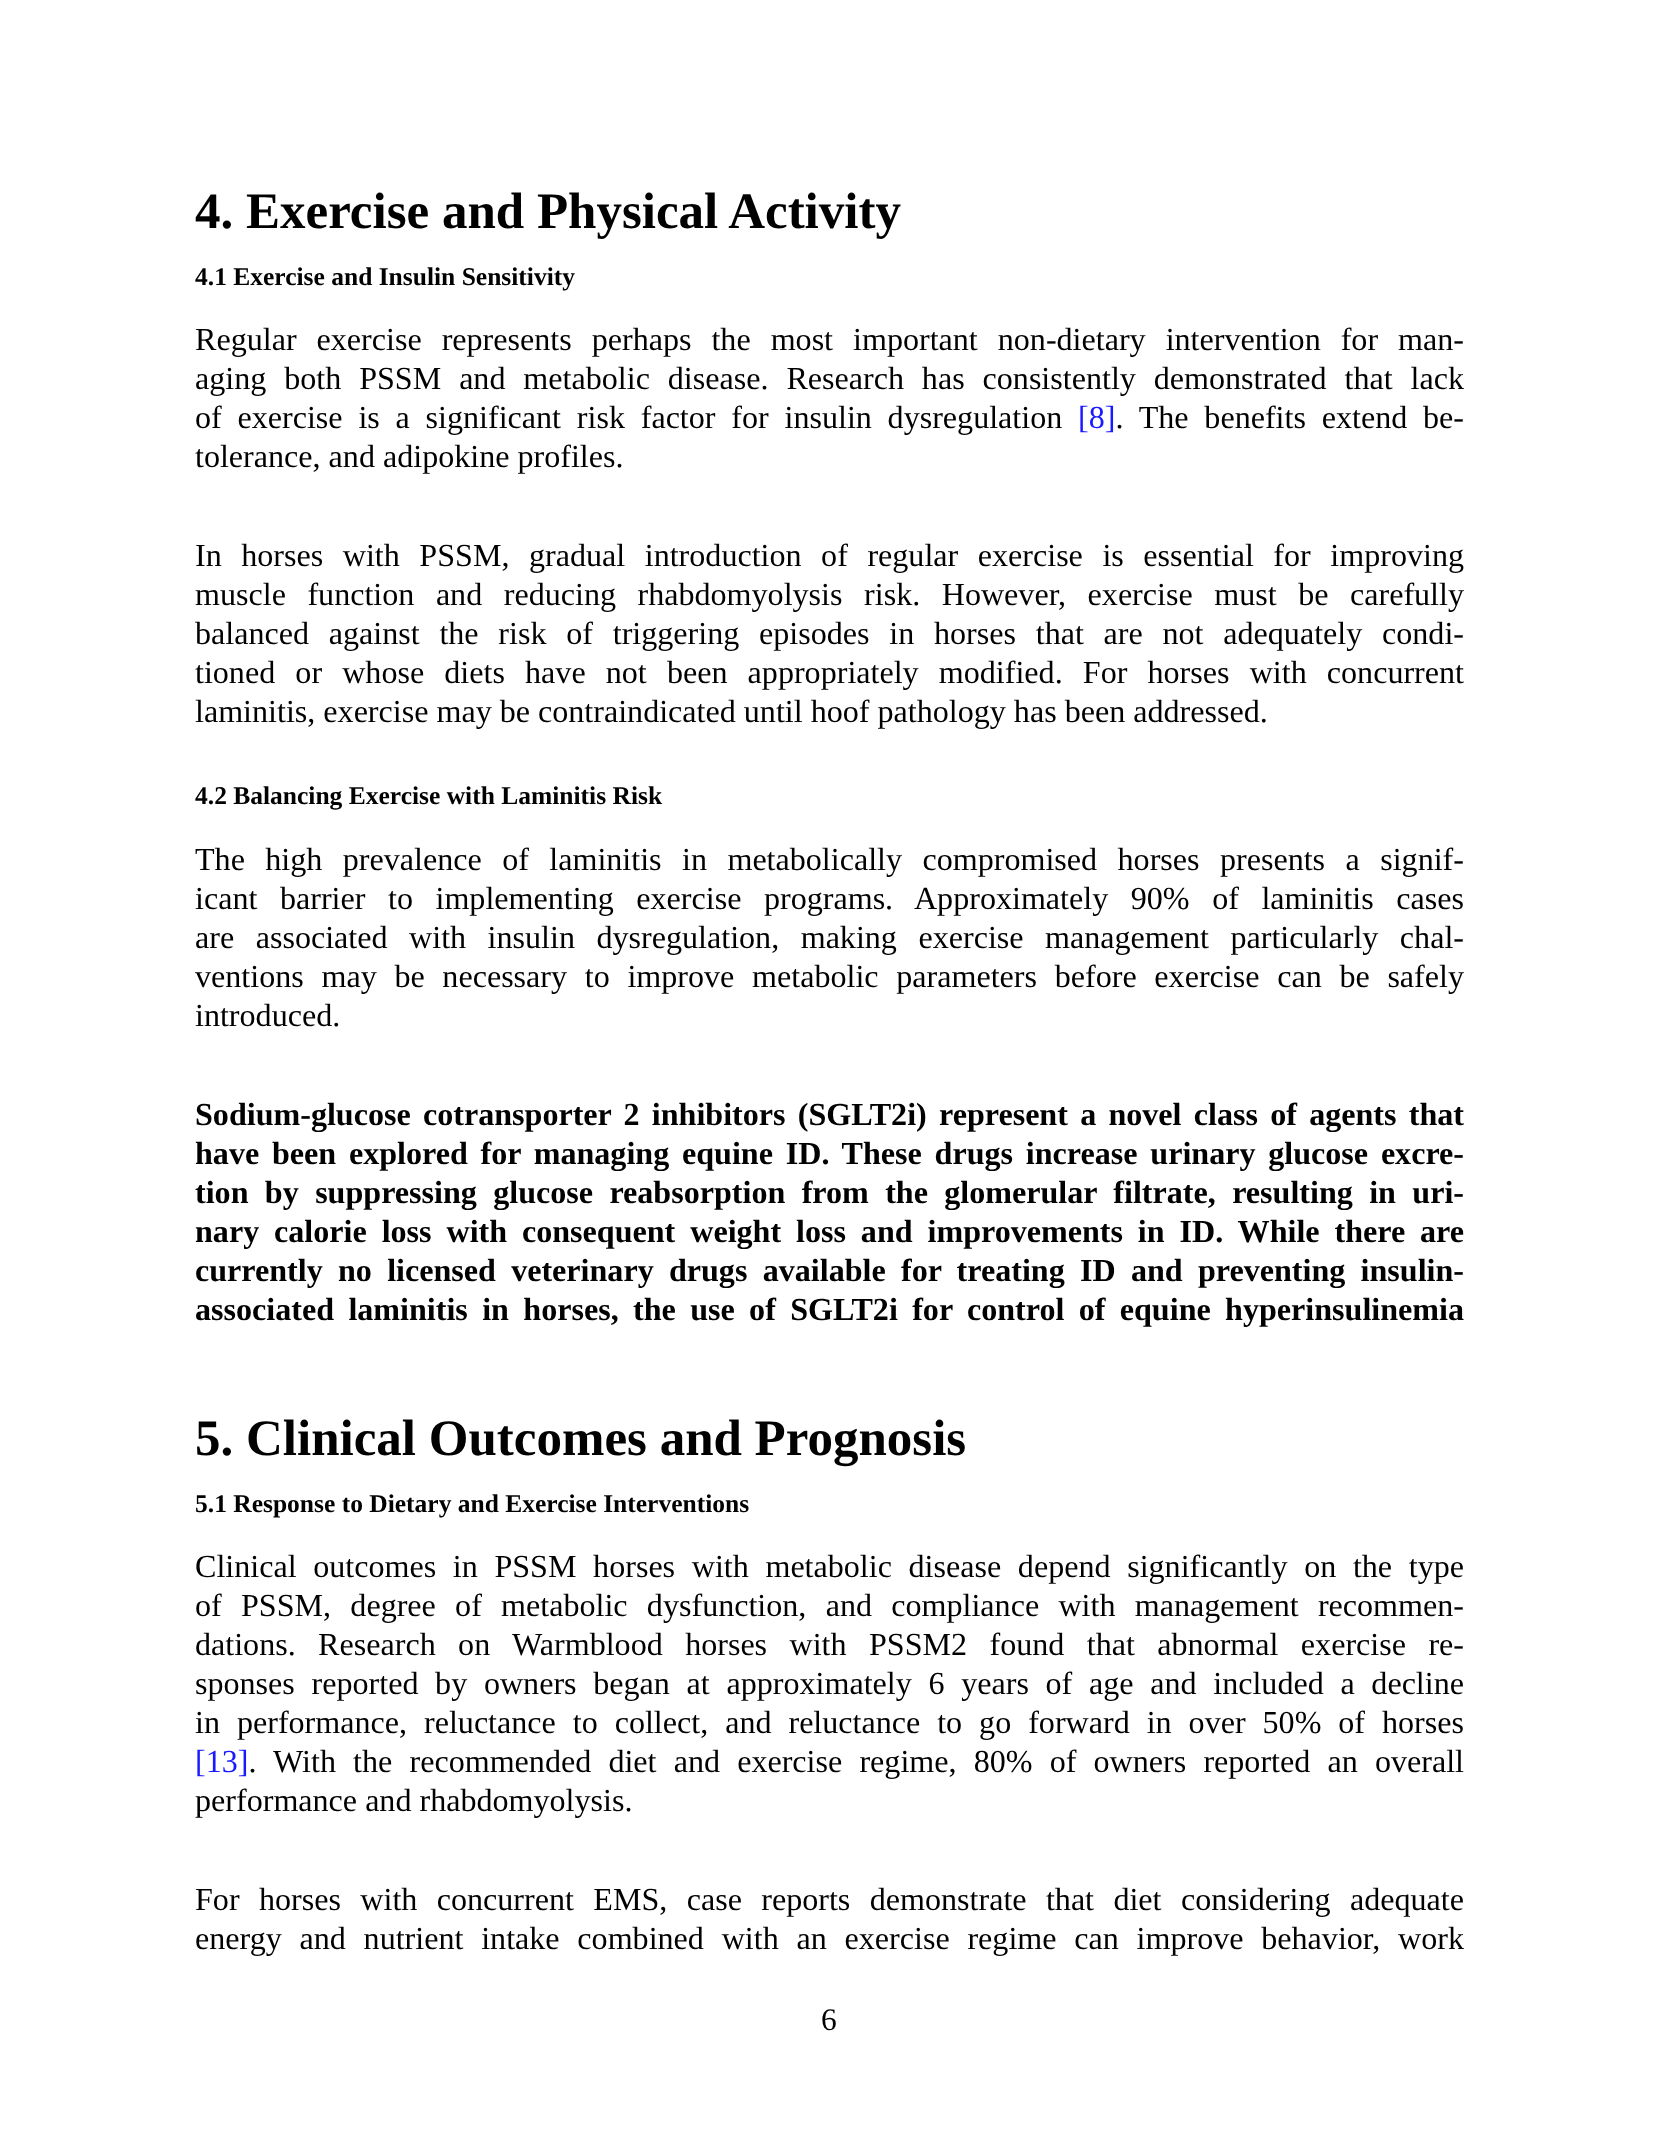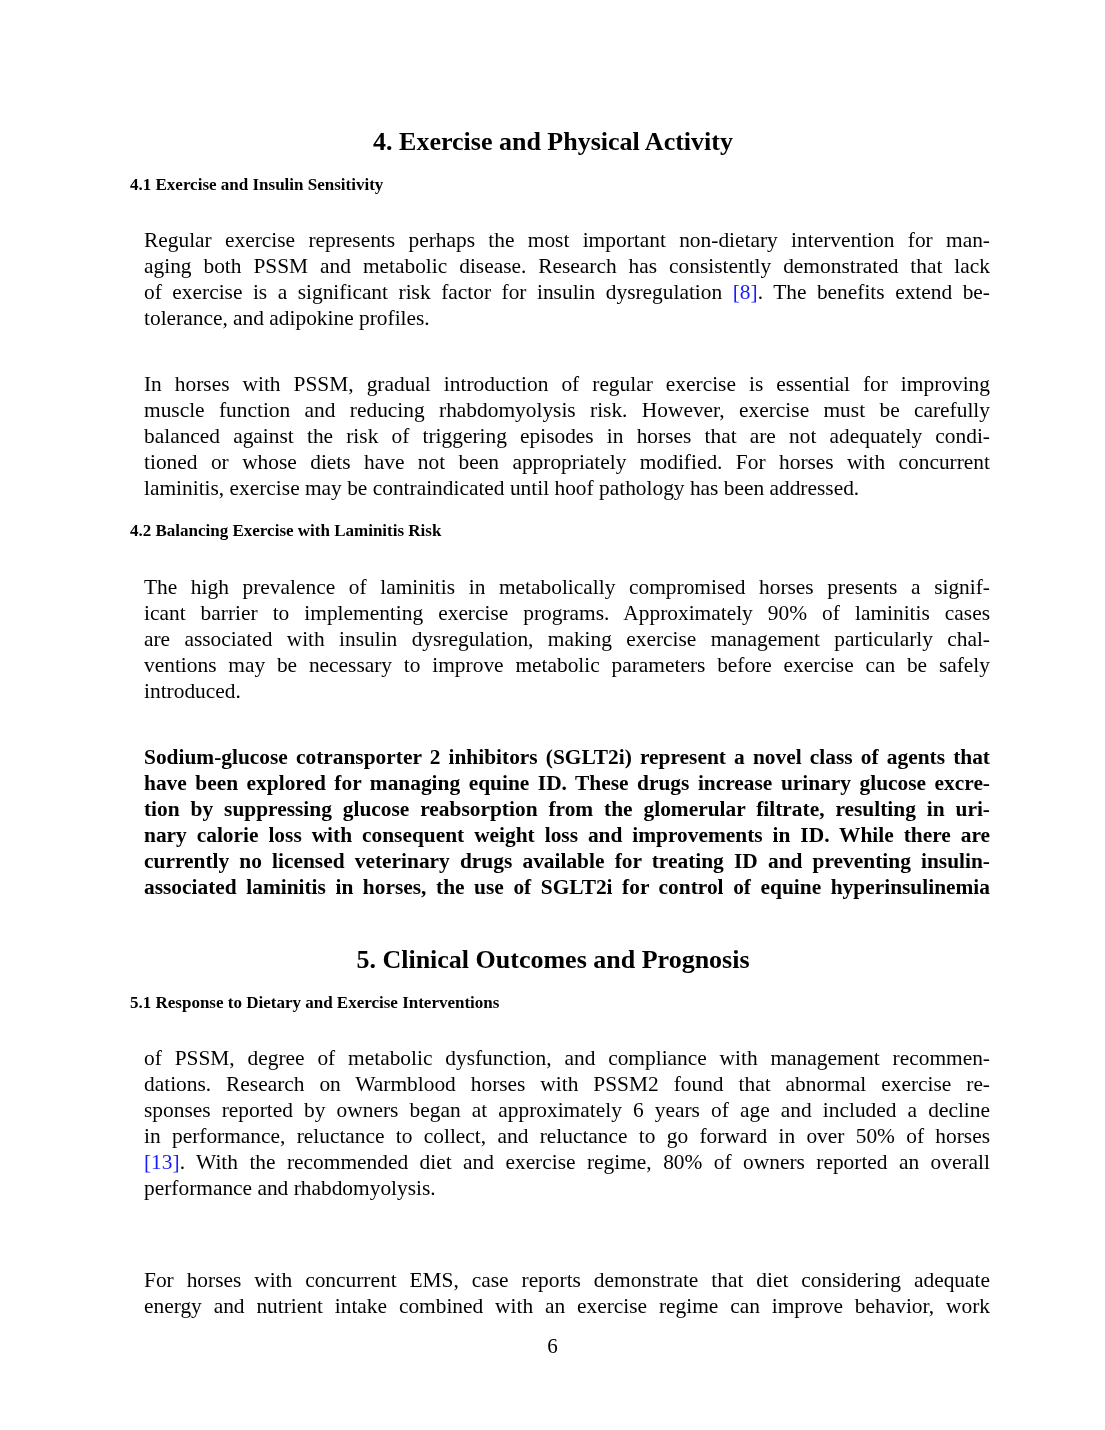--- a/index.html
+++ b/index.html
@@ -22,39 +22,38 @@
     }
     .block {
       position: absolute;
       left: 0;
       width: 846px;
       margin: 0;
     }
     h2.section {
       font-family: "Liberation Serif", serif;
       font-weight: bold;
-      font-size: 26px;
+      font-size: 34px;
       line-height: 30px;
       margin: 0;
       white-space: nowrap;
-      text-align: center;
     }
     h3.subsection {
       font-family: "Liberation Serif", serif;
       font-weight: bold;
       font-size: 17px;
       line-height: 24px;
       margin: 0;
       white-space: nowrap;
     }
     p.para {
       font-family: "Liberation Serif", serif;
       font-size: 21.4px;
       line-height: 26px;
-      margin: 14px;
+      margin: 0;
       text-align: justify;
       hyphens: manual;
     }
     .line {
       display: block;
       text-align: justify;
       text-align-last: justify;
       white-space: nowrap;
     }
     .line.last {
@@ -116,20 +115,21 @@
     <span class="line">nary calorie loss with consequent weight loss and improvements in ID. While there are</span>
     <span class="line">currently no licensed veterinary drugs available for treating ID and preventing insulin-</span>
     <span class="line">associated laminitis in horses, the use of SGLT2i for control of equine hyperinsulinemia</span>
   </p>
 
   <h2 class="section block" style="top:945px;">5. Clinical Outcomes and Prognosis</h2>
 
   <h3 class="subsection block" style="top:991px;">5.1 Response to Dietary and Exercise Interventions</h3>
 
   <p class="para block" style="top:1031px;">
+    <span class="line">Clinical outcomes in PSSM horses with metabolic disease depend significantly on the type</span>
     <span class="line">of PSSM, degree of metabolic dysfunction, and compliance with management recommen-</span>
     <span class="line">dations. Research on Warmblood horses with PSSM2 found that abnormal exercise re-</span>
     <span class="line">sponses reported by owners began at approximately 6 years of age and included a decline</span>
     <span class="line">in performance, reluctance to collect, and reluctance to go forward in over 50% of horses</span>
     <span class="line"><a class="cite">[13]</a><span>. With the recommended diet and exercise regime, 80% of owners reported an overall</span></span>
     <span class="line last">performance and rhabdomyolysis.</span>
   </p>
 
   <p class="para block" style="top:1253px;">
     <span class="line">For horses with concurrent EMS, case reports demonstrate that diet considering adequate</span>

